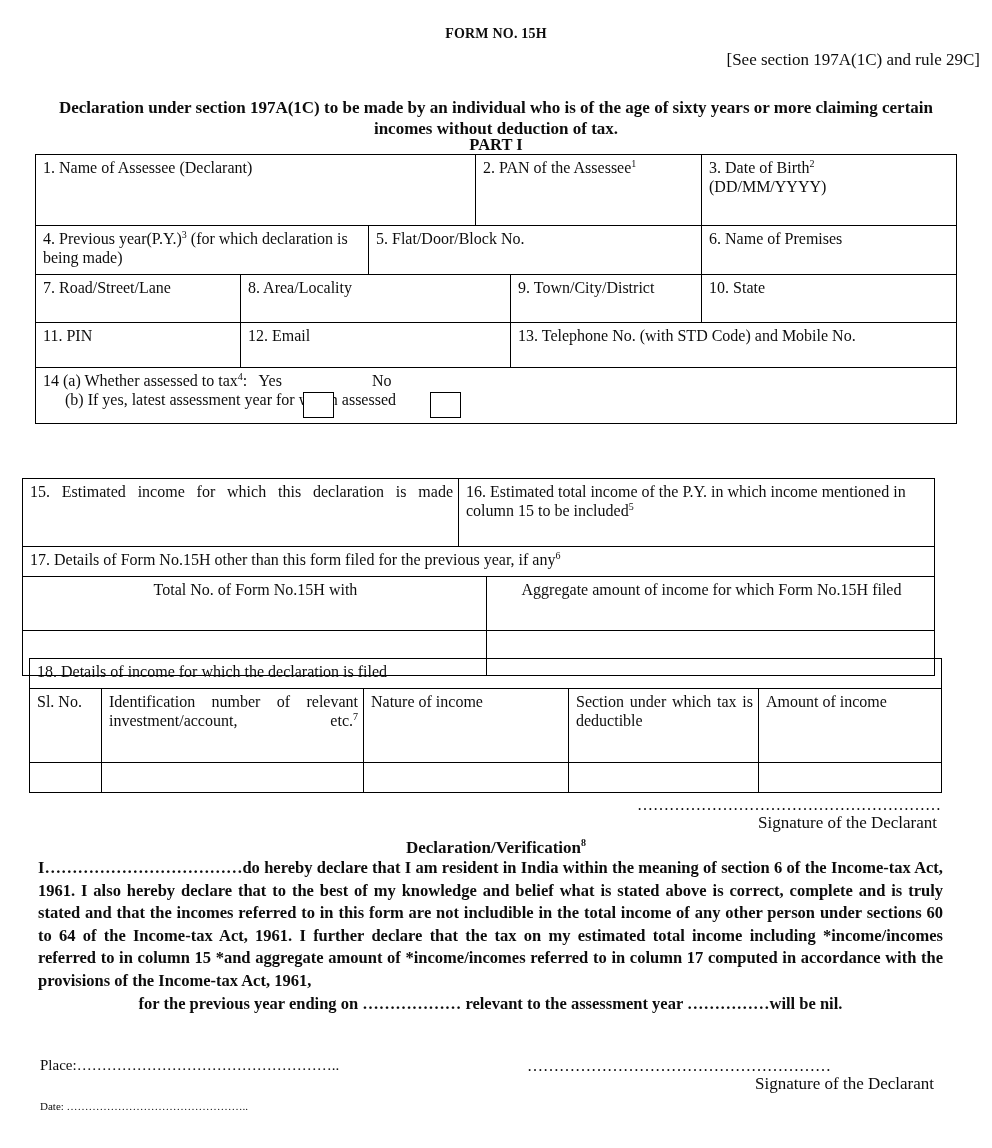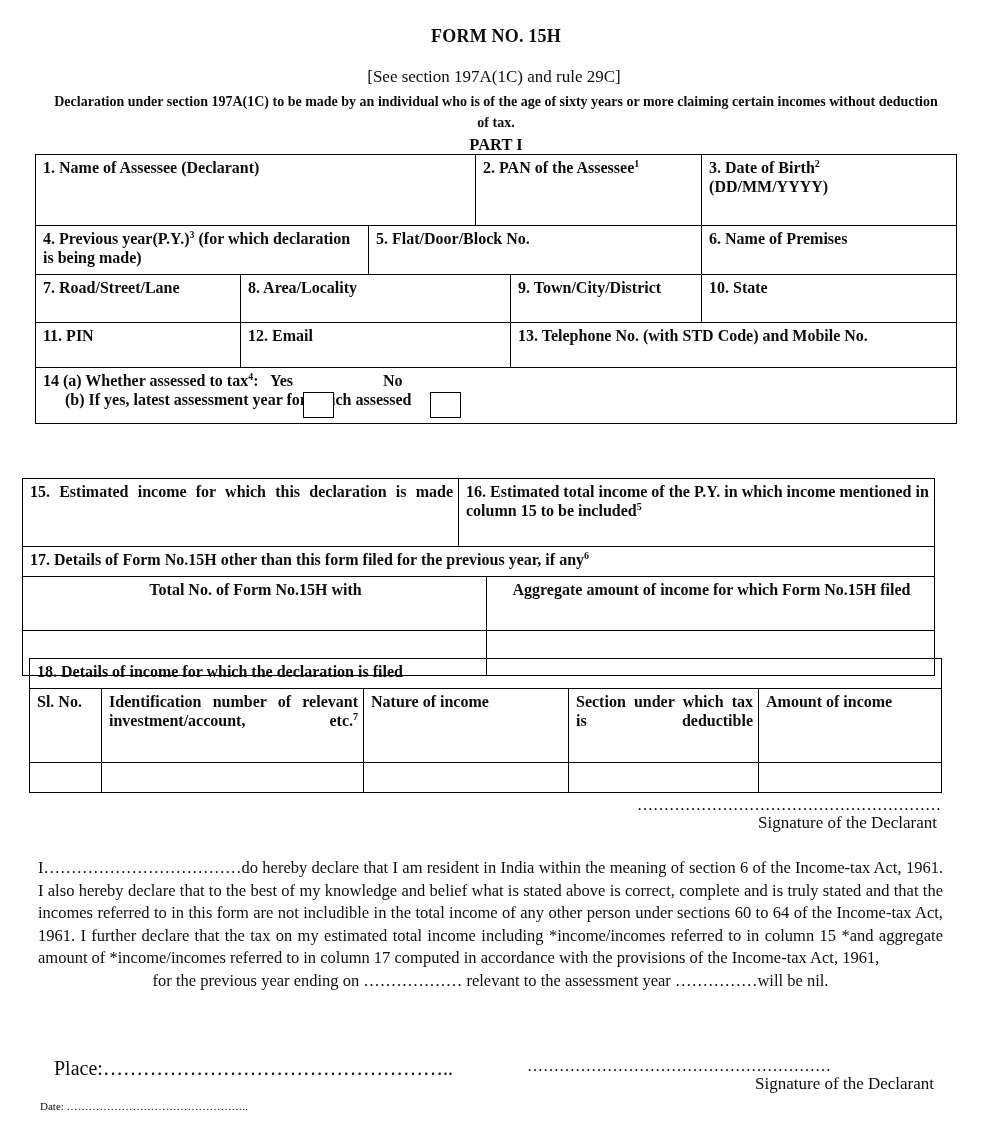--- a/index.html
+++ b/index.html
@@ -23,58 +23,56 @@
     overflow: hidden;
   }
 
   
   .form-title {
     position: absolute;
     left: 0; right: 0;
     top: 26px;
     text-align: center;
     font-weight: bold;
-    font-size: 18px;
+    font-size: 14px;
     letter-spacing: .2px;
   }
   .form-subtitle {
     position: absolute;
-    left: 0; right: 4px;
+    left: 0; right: 12px;
     top: 50px;
-    text-align: center;
-    font-size: 17px;
-    margin-top: 17px;
+    text-align: right;
+    font-size: 17px;
   }
   .decl-heading {
     position: absolute;
     left: 52px;
     right: 52px;
-    top: 91px;
+    top: 97px;
     text-align: center;
     font-weight: bold;
-    font-size: 14px;
+    font-size: 17px;
     line-height: 21px;
   }
   .part-label {
     position: absolute;
     left: 0; right: 0;
     top: 135px;
     text-align: center;
     font-weight: bold;
     font-size: 16.5px;
   }
 
   
   table.grid {
     position: absolute;
     border-collapse: collapse;
     table-layout: fixed;
     font-size: 16px;
     line-height: 19px;
-    font-weight: bold;
   }
   table.grid td {
     border: 1.3px solid #000;
     vertical-align: top;
     padding: 3px 5px 2px 7px;
   }
   .sup {
     font-size: 10px;
     vertical-align: super;
     line-height: 0;
@@ -162,28 +160,28 @@
   }
   .decl-body {
     position: absolute;
     left: 38px;
     width: 905px;
     top: 857px;
     font-size: 16.5px;
     line-height: 22.6px;
     text-align: justify;
   }
-  .decl-body p { margin: 0; }
+  .decl-body p { margin: 0; font-weight: bold; }
   .decl-body .last-line { text-align: center; }
 
   .place-line {
     position: absolute;
-    left: 54px;
+    left: 40px;
     top: 1057px;
-    font-size: 20px;
+    font-size: 15px;
     white-space: nowrap;
   }
   .date-line {
     position: absolute;
     left: 40px;
     top: 1100px;
     font-size: 11px;
     white-space: nowrap;
   }
   .sig-dots-2 { left: 527px; top: 1057px; }
@@ -366,20 +364,23 @@
         <td>
           <span></span>
         </td>
       </tr>
     </tbody>
   </table>
 
   <div class="dots-line sig-dots-1">…………………………………………………</div>
   <div class="sig-label-1">Signature of the Declarant</div>
 
+  <div class="decl-verif">
+    <span>Declaration/Verification</span><span class="sup">8</span>
+  </div>
 
   <div class="decl-body">
     <p>I………………………………do hereby declare that I am resident in India within the meaning of section 6 of the Income-tax Act, 1961. I also hereby declare that to the best of my knowledge and belief what is stated above is correct, complete and is truly stated and that the incomes referred to in this form are not includible in the total income of any other person under sections 60 to 64 of the Income-tax Act, 1961.  I further declare that the tax on my estimated total income including *income/incomes referred to in column 15 *and aggregate amount of *income/incomes referred to in column 17 computed in accordance with the provisions of the Income-tax Act, 1961,</p>
     <p class="last-line">for the previous year ending on ……………… relevant to the assessment year ……………will be nil.</p>
   </div>
 
   <div class="place-line">
     <span>Place:</span><span>……………………………………………..</span>
   </div>
   <div class="date-line">

